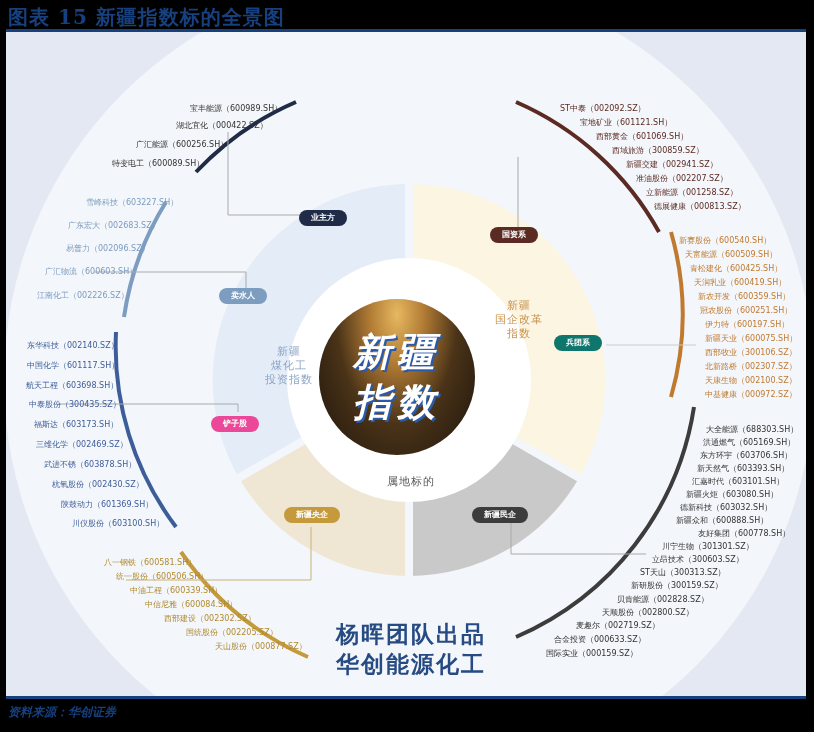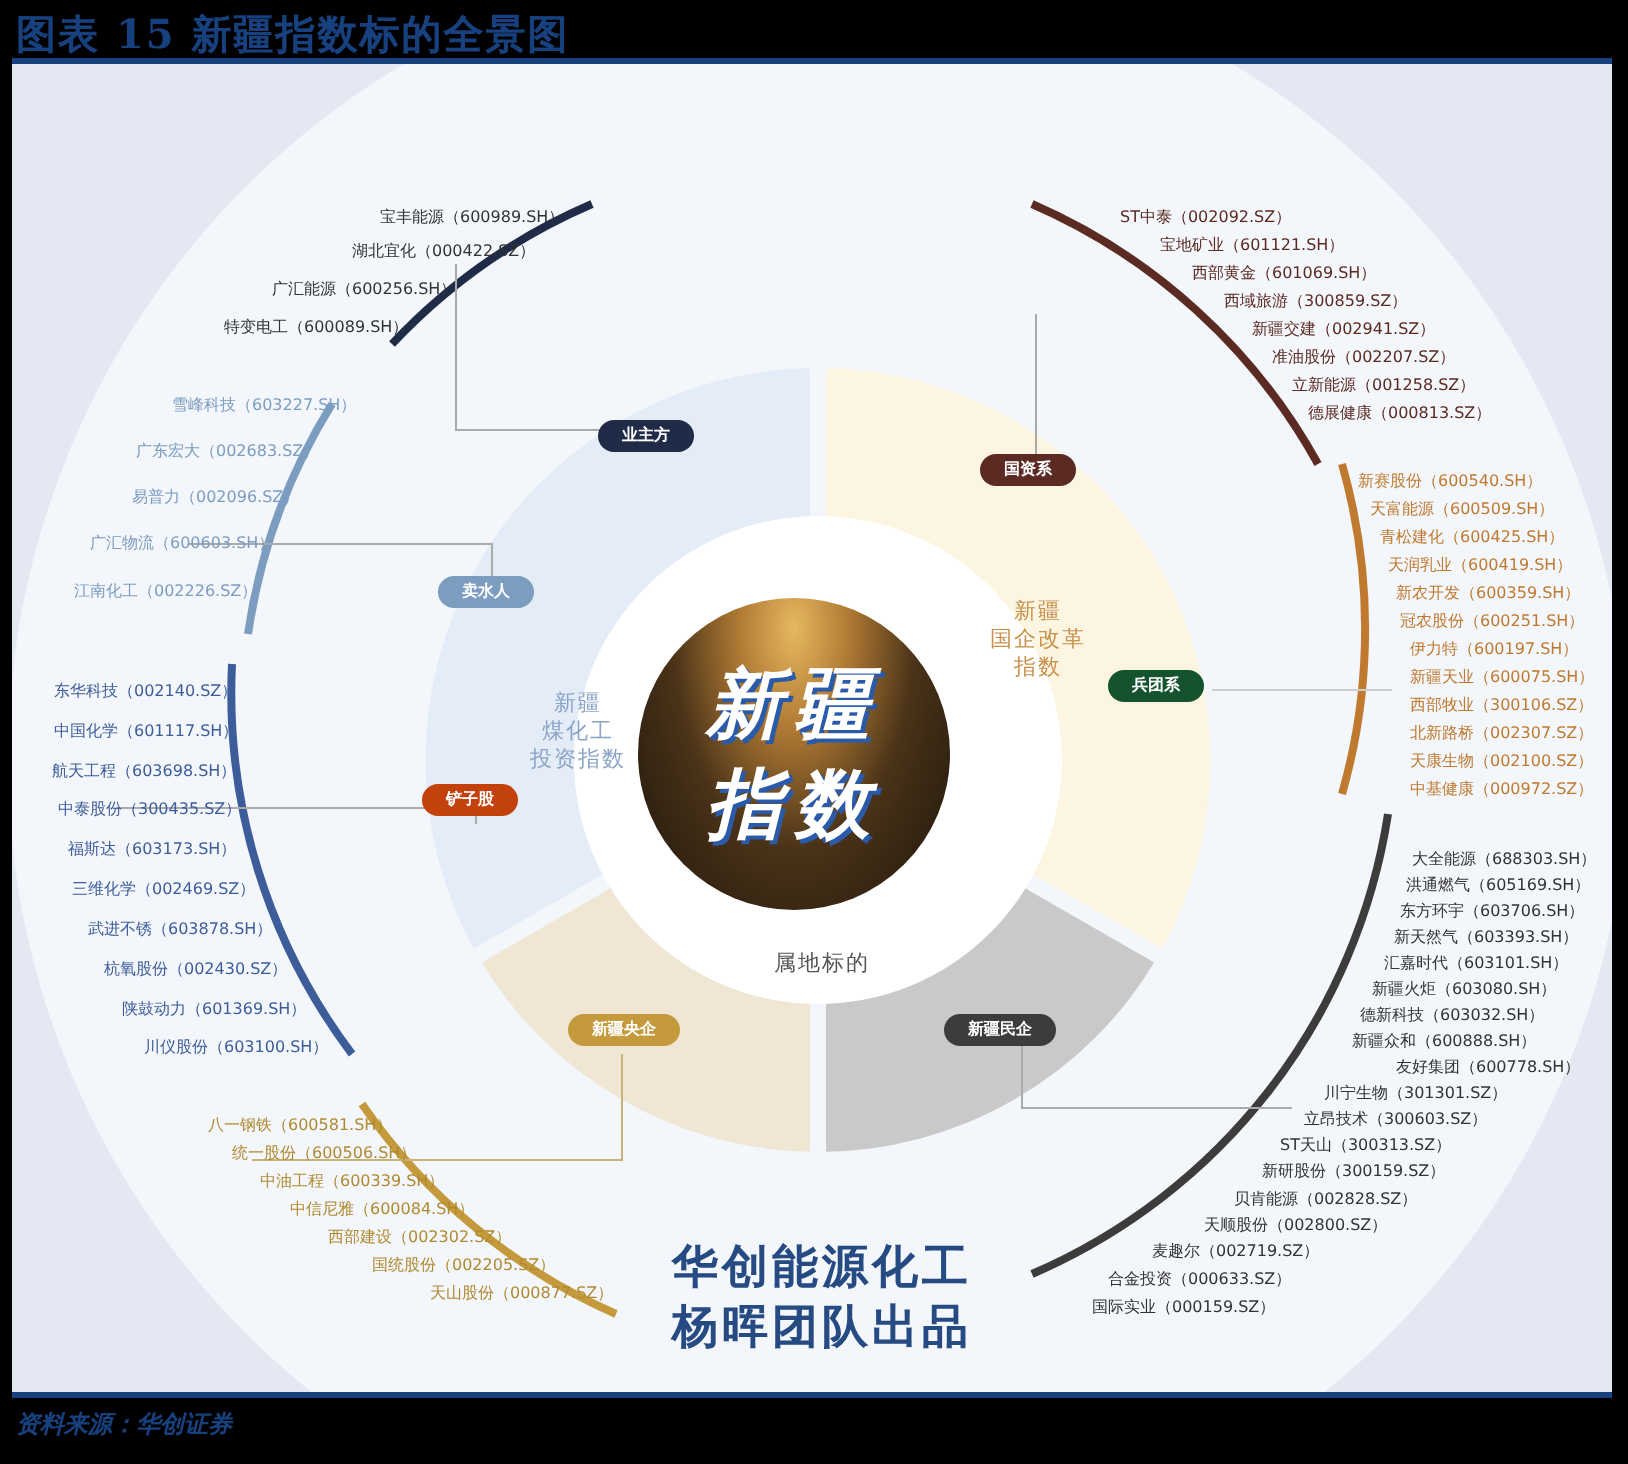--- a/index.html
+++ b/index.html
@@ -48,22 +48,22 @@
     <polyline points="222,100 222,183 300,183" stroke="#aaa" stroke-width="1" fill="none"></polyline>
     <polyline points="88,240 240,240 240,256" stroke="#aaa" stroke-width="1" fill="none"></polyline>
     <polyline points="52,372 232,372 232,380" stroke="#aaa" stroke-width="1" fill="none"></polyline>
     <polyline points="120,548 305,548 305,495" stroke="#c9b27a" stroke-width="1" fill="none"></polyline>
     <polyline points="512,125 512,200" stroke="#aaa" stroke-width="1" fill="none"></polyline>
     <polyline points="600,313 690,313" stroke="#ccc" stroke-width="1" fill="none"></polyline>
     <polyline points="505,480 505,522 640,522" stroke="#aaa" stroke-width="1" fill="none"></polyline>
   </svg>
 
   <div class="head" style="left:305px;top:587px;width:200px;">
+    <div>杨晖团队出品</div>
     <div>华创能源化工</div>
-    <div>杨晖团队出品</div>
   </div>
 
   <div class="center-img" style="left:313px;top:267px;">
     <div class="center-txt">
       <div>新疆</div>
       <div>指数</div>
     </div>
   </div>
 
   <div class="sub" style="left:248px;top:313px;width:70px;color:#8aa4c6;">
@@ -73,24 +73,24 @@
   </div>
   <div class="sub" style="left:478px;top:267px;width:70px;color:#c8924c;">
     <div>新疆</div>
     <div>国企改革</div>
     <div>指数</div>
   </div>
   <div class="sub" style="left:365px;top:443px;width:80px;color:#555;">属地标的</div>
 
   <div class="pill" style="left:293px;top:178px;background:#1f2b47;">业主方</div>
   <div class="pill" style="left:213px;top:256px;background:#7c9cc0;">卖水人</div>
-  <div class="pill" style="left:205px;top:360px;background:#c2410c;">铲子股</div>
+  <div class="pill" style="left:205px;top:384px;background:#ec4899;">铲子股</div>
   <div class="pill" style="left:278px;top:475px;background:#c49a3c;">新疆央企</div>
   <div class="pill" style="left:484px;top:195px;background:#5b2a22;">国资系</div>
-  <div class="pill" style="left:548px;top:303px;background:#14532d;">兵团系</div>
+  <div class="pill" style="left:548px;top:303px;background:#0f766e;">兵团系</div>
   <div class="pill" style="left:466px;top:475px;background:#3c3c3c;">新疆民企</div>
 
   <div class="lbl" style="left:184px;top:72px;color:#333;">宝丰能源（600989.SH）</div>
   <div class="lbl" style="left:170px;top:89px;color:#333;">湖北宜化（000422.SZ）</div>
   <div class="lbl" style="left:130px;top:108px;color:#333;">广汇能源（600256.SH）</div>
   <div class="lbl" style="left:106px;top:127px;color:#333;">特变电工（600089.SH）</div>
 
   <div class="lbl" style="left:80px;top:166px;color:#7c9cc0;">雪峰科技（603227.SH）</div>
   <div class="lbl" style="left:62px;top:189px;color:#7c9cc0;">广东宏大（002683.SZ）</div>
   <div class="lbl" style="left:60px;top:212px;color:#7c9cc0;">易普力（002096.SZ）</div>

